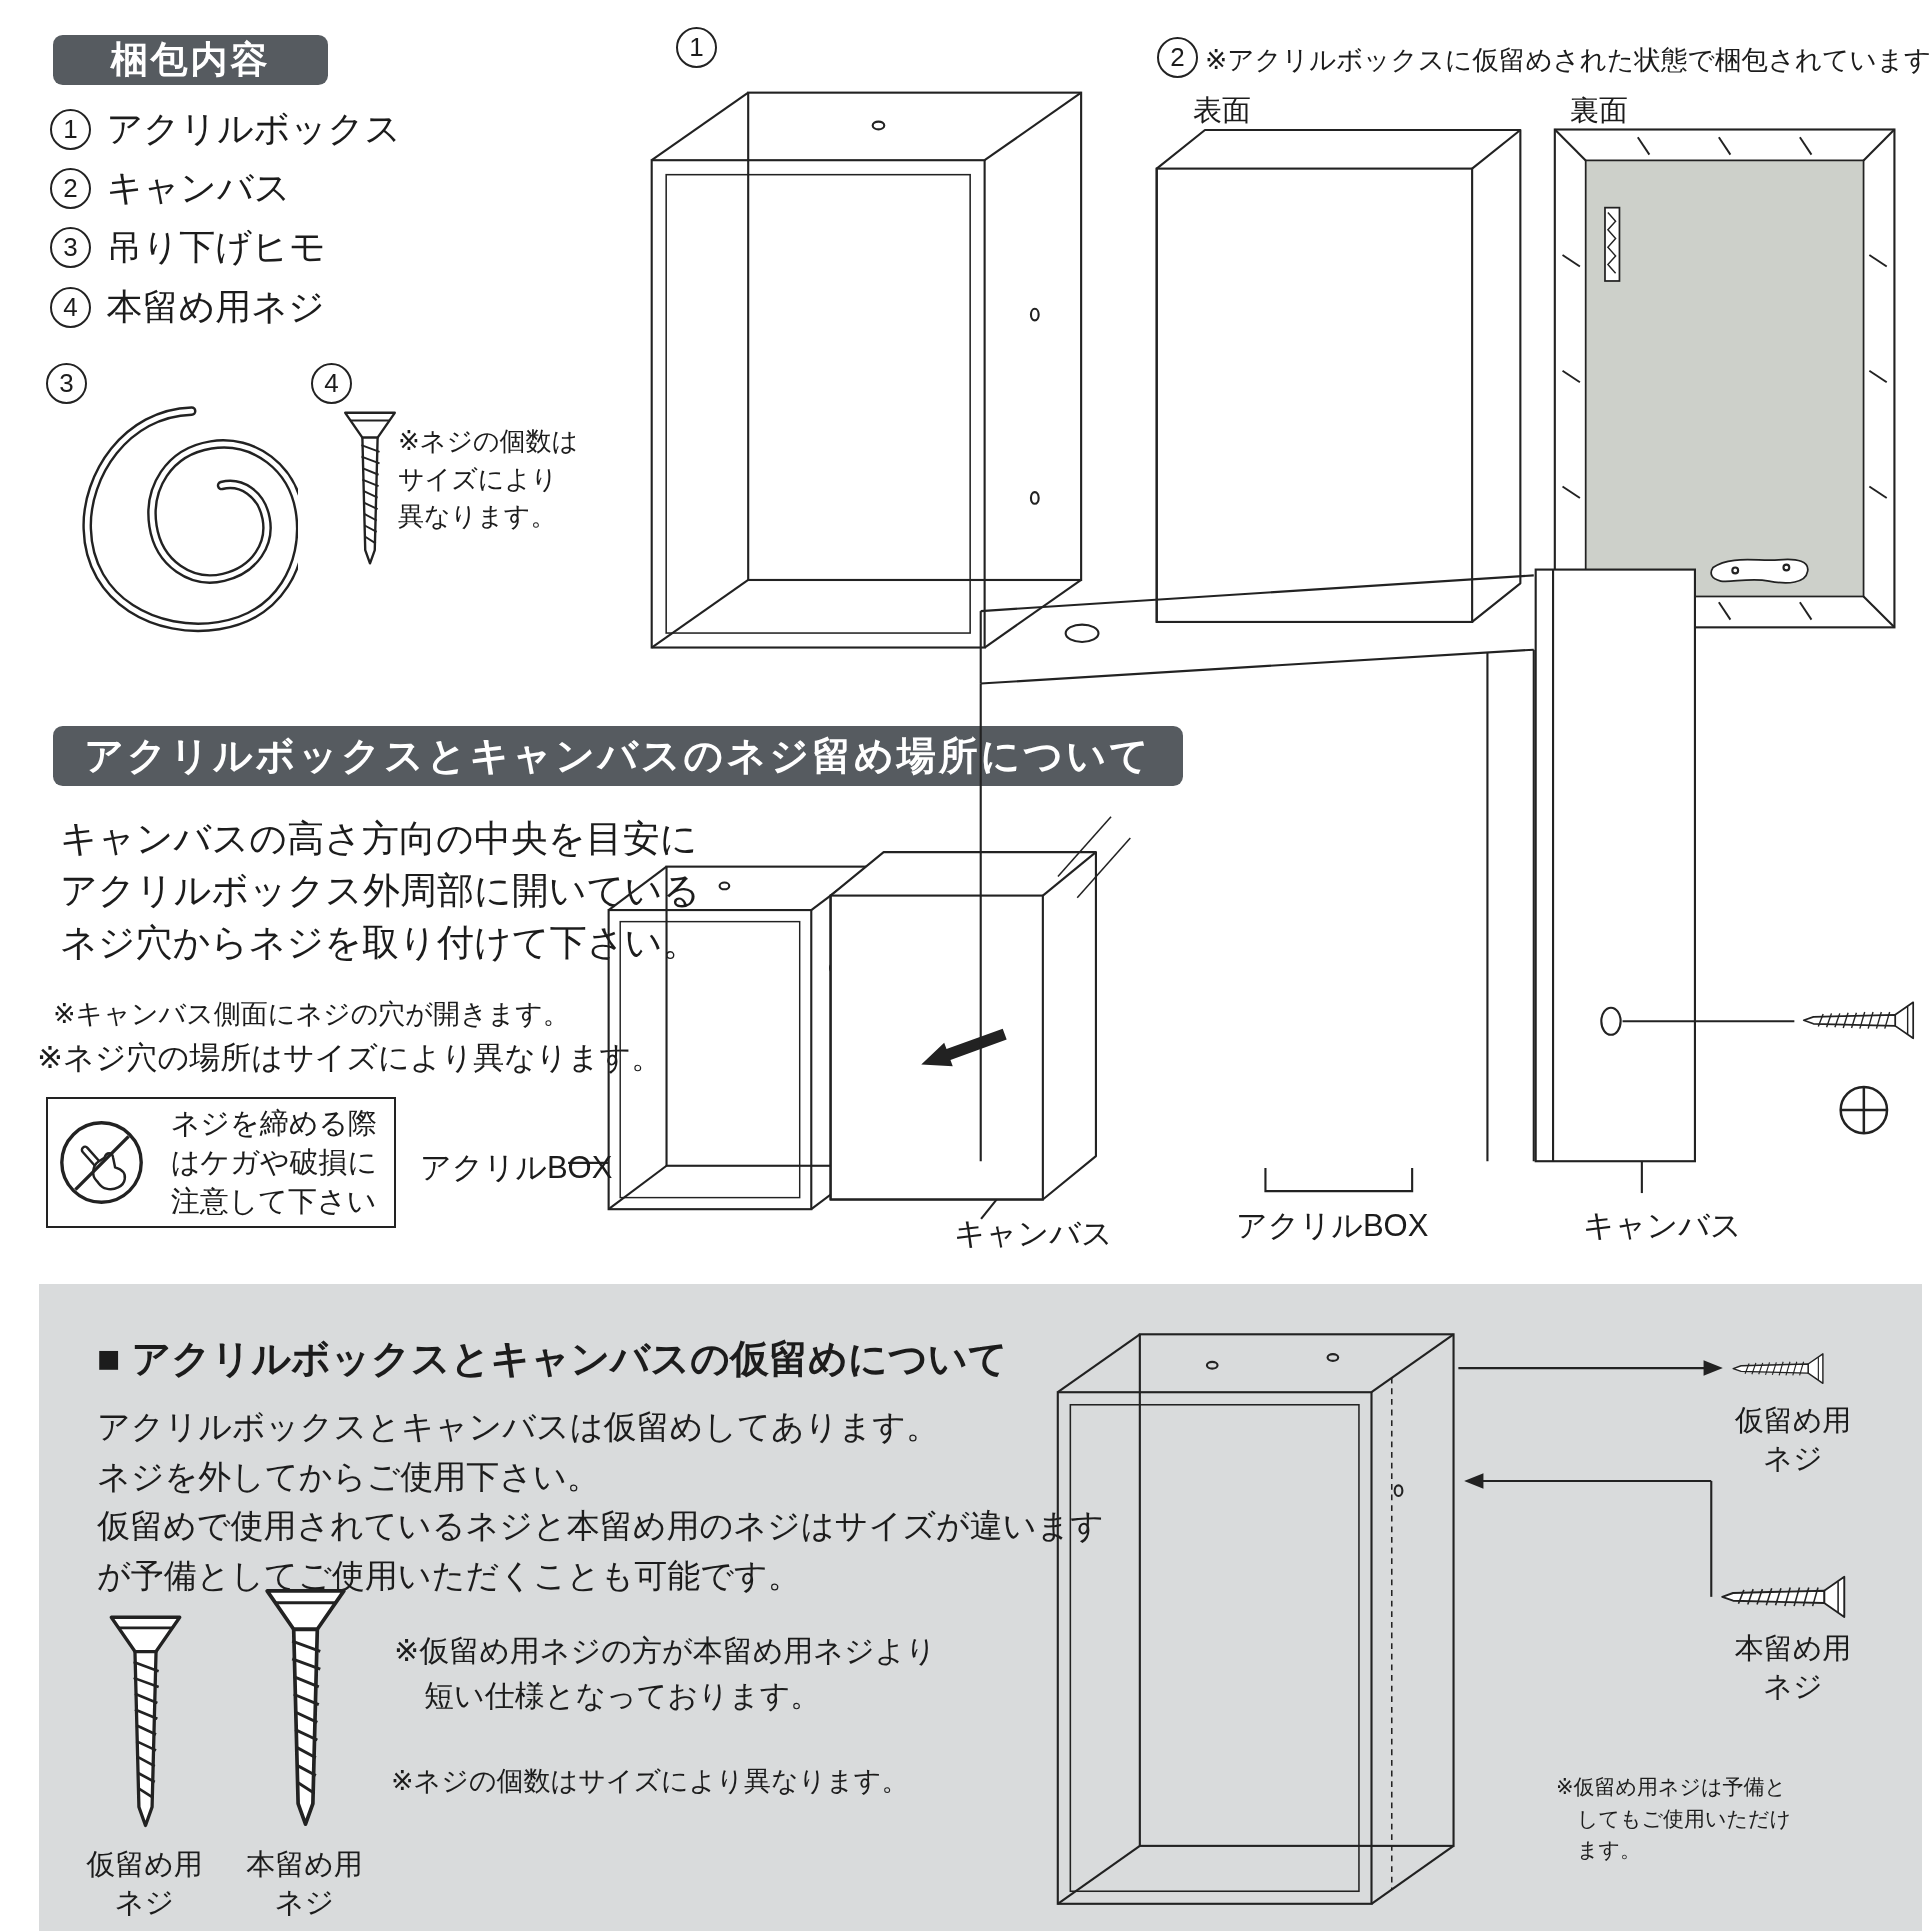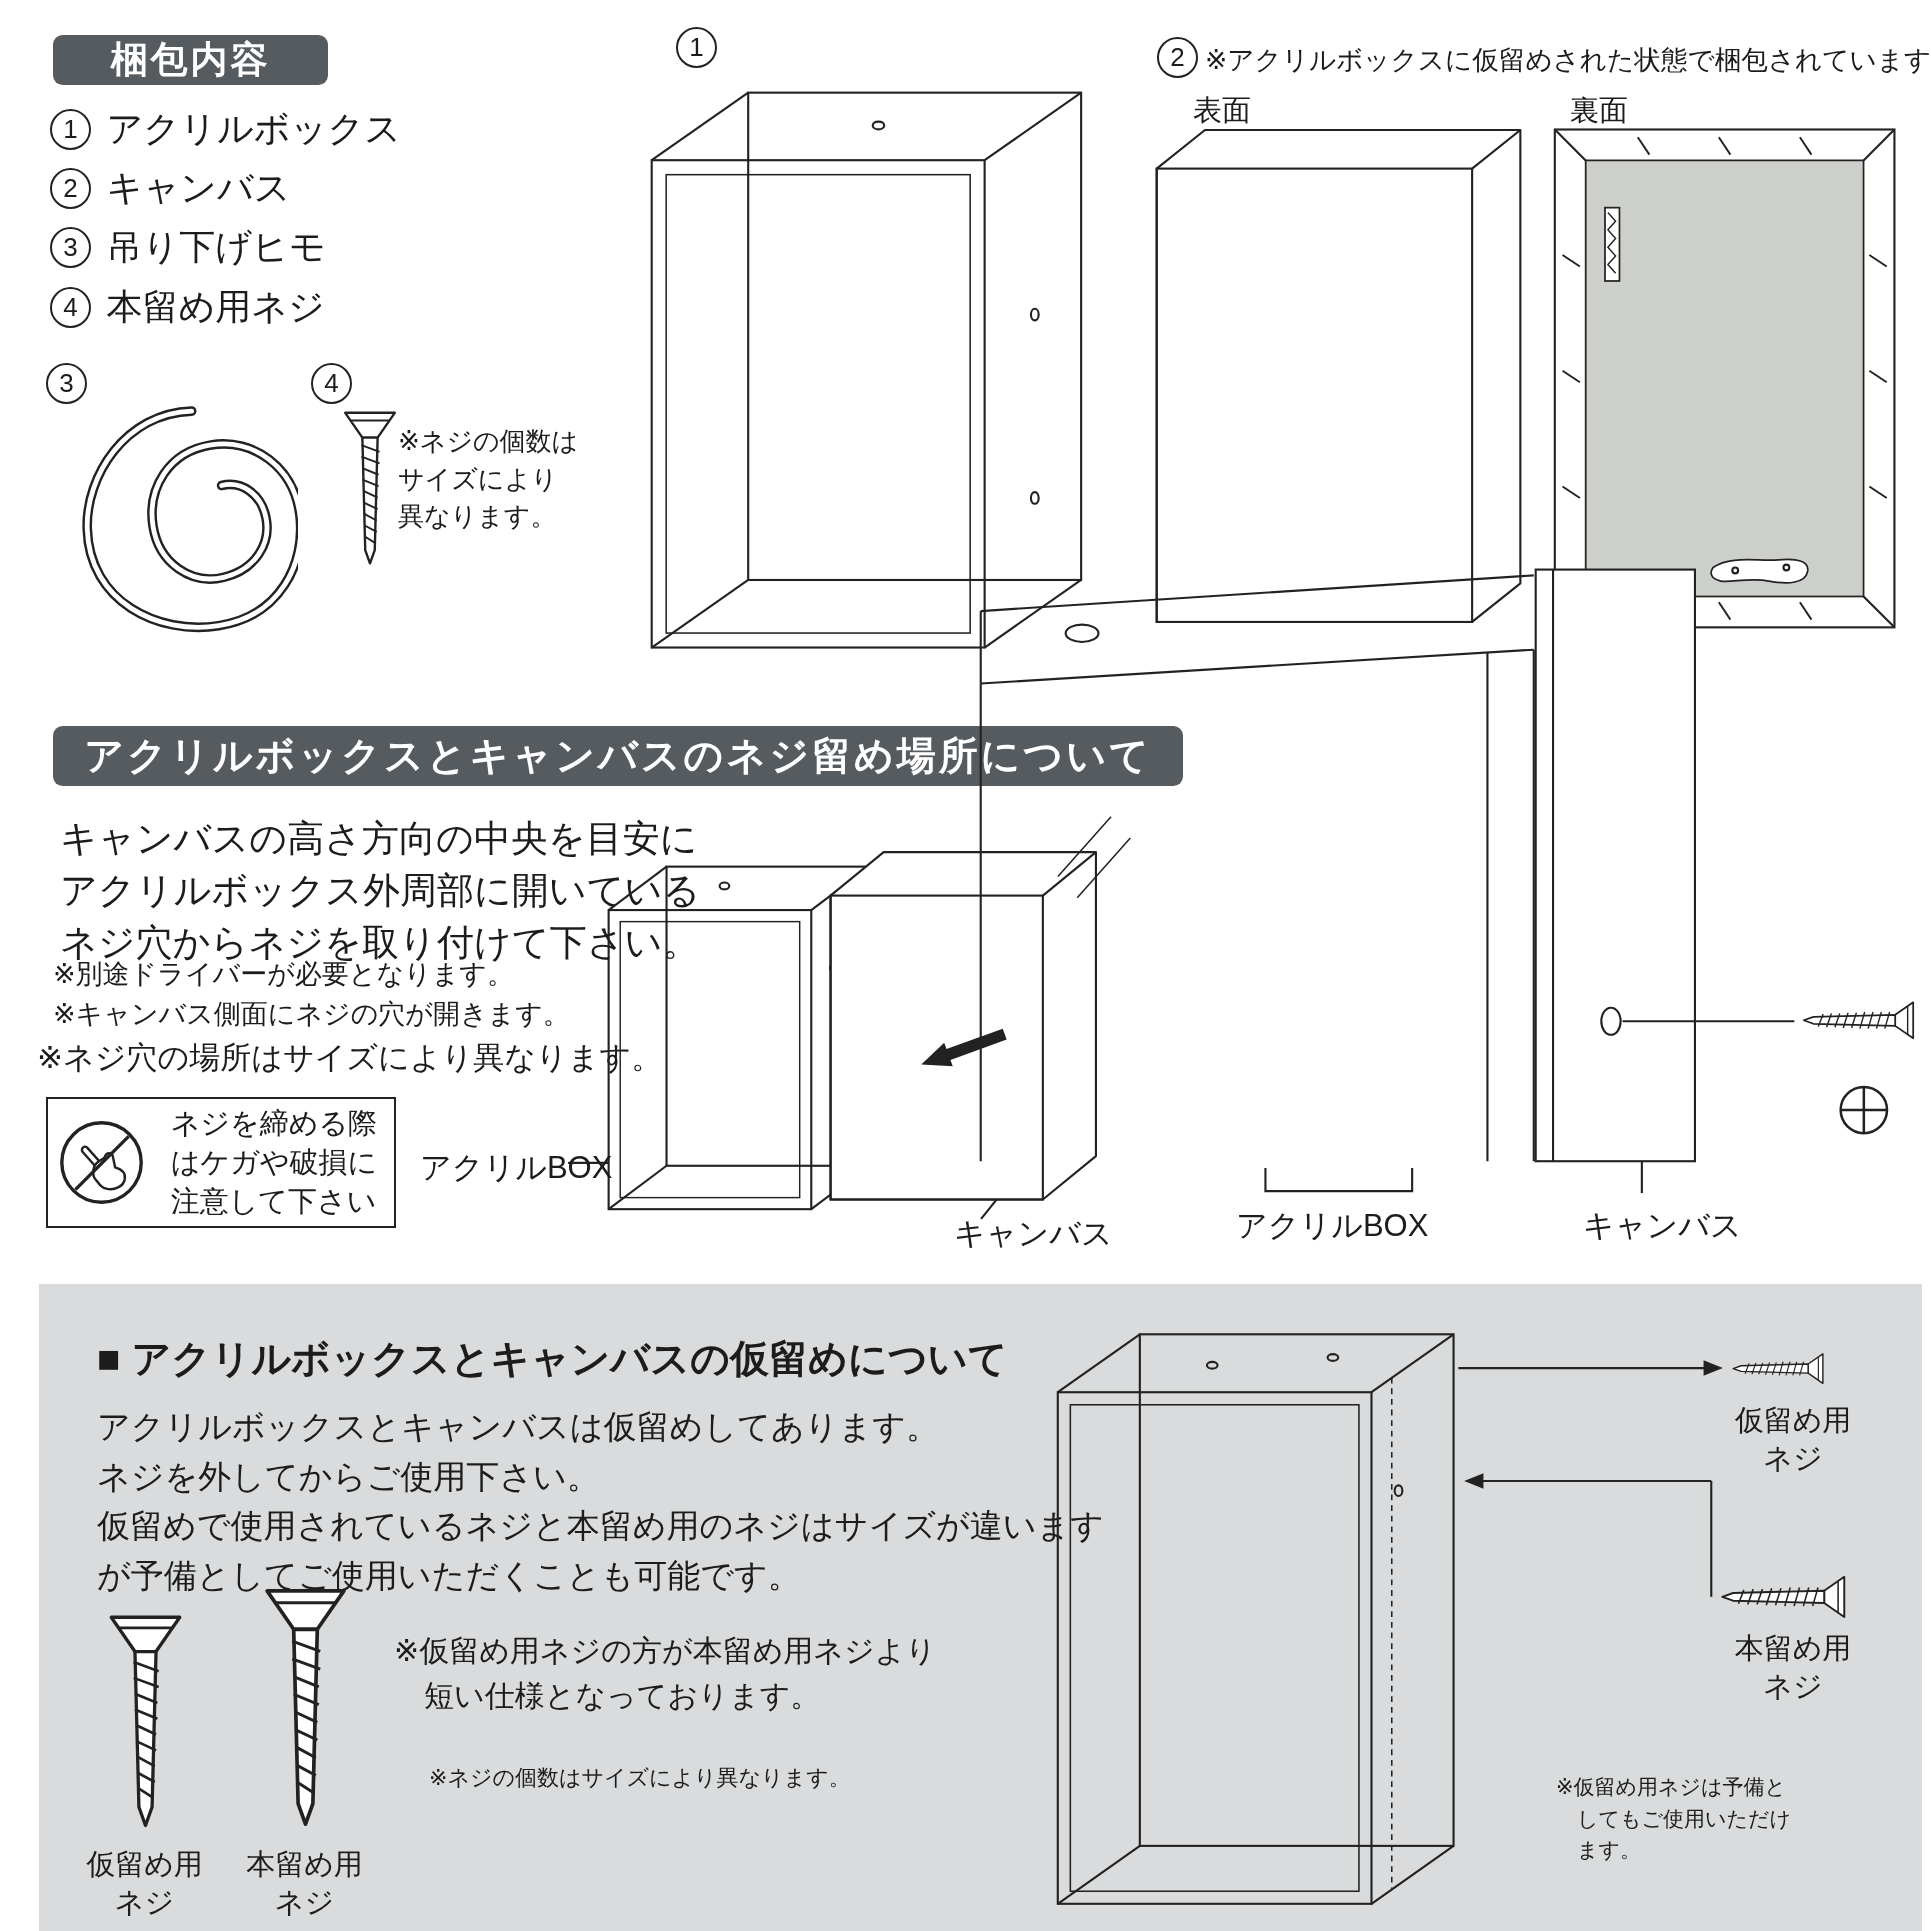--- a/index.html
+++ b/index.html
@@ -142,21 +142,20 @@
     <path d="M172,468 C190,455 220,462 240,460 C260,458 272,462 270,472 C268,484 250,486 230,482 C210,478 190,484 180,482 C170,480 168,474 172,468 Z" fill="#fff" stroke-width="1.8"></path>
     <circle cx="195" cy="471" r="3"></circle>
       <circle cx="248" cy="468" r="3"></circle>
   </svg>
 
   <div class="abs band" style="left:53px;top:726px;width:1130px;height:60px;font-size:39px">アクリルボックスとキャンバスのネジ留め場所について</div>
 
   <div class="abs pre" style="left:60px;top:813px;font-size:37px;line-height:1.4">キャンバスの高さ方向の中央を目安に
 アクリルボックス外周部に開いている
 ネジ穴からネジを取り付けて下さい。</div>
-  <div class="abs" style="left:53px;top:956px;font-size:27px">※別途ドライバーが必要となります。</div>
   <div class="abs" style="left:53px;top:996px;font-size:27px">※キャンバス側面にネジの穴が開きます。</div>
   <div class="abs" style="left:37px;top:1037px;font-size:31px">※ネジ穴の場所はサイズにより異なります。</div>
 
   <div class="abs caution" style="left:46px;top:1097px;width:350px;height:131px">
     <svg width="92" height="92" viewBox="0 0 95 95">
       <circle cx="47" cy="47" r="41" fill="#fff" stroke="#222" stroke-width="3.5"></circle>
       <path d="M30,34 L46,52" stroke="#222" stroke-width="9" stroke-linecap="round"></path>
       <path d="M30,34 L46,52" stroke="#fff" stroke-width="4" stroke-linecap="round"></path>
       <path d="M42,66 C36,60 38,50 44,46 L50,42 C52,36 58,36 59,42 L61,52 C68,54 72,58 71,64 C70,72 60,76 52,74 C46,73 45,69 42,66 Z" fill="#fff" stroke="#222" stroke-width="2.5"></path>
       <line x1="20" y1="75" x2="75" y2="20" stroke="#222" stroke-width="3.5"></line>
@@ -230,21 +229,21 @@
   <svg class="abs" style="left:257px;top:1585px" width="97" height="251" viewBox="0 0 100 260">
     <use href="#screw-v" width="100" height="260"></use>
   </svg>
   <div class="abs pre ctr" style="left:81px;top:1846px;width:127px;font-size:29px;line-height:1.3">仮留め用
 ネジ</div>
   <div class="abs pre ctr" style="left:241px;top:1846px;width:127px;font-size:29px;line-height:1.3">本留め用
 ネジ</div>
 
   <div class="abs pre" style="left:394px;top:1628px;font-size:30px;line-height:1.5">※仮留め用ネジの方が本留め用ネジより
 　短い仕様となっております。</div>
-  <div class="abs pre" style="left:429px;top:1763px;font-size:22px">※ネジの個数はサイズにより異なります。</div>
+  <div class="abs pre" style="left:391px;top:1763px;font-size:27px">※ネジの個数はサイズにより異なります。</div>
 
   <svg class="abs" style="left:1043px;top:1315px" width="879" height="611" viewBox="0 0 910 633" fill="none" stroke="#222" stroke-width="2.2">
     <rect x="100" y="20" width="325" height="530"></rect>
     <rect x="15" y="80" width="325" height="530"></rect>
     <line x1="15" y1="80" x2="100" y2="20"></line>
     <line x1="340" y1="80" x2="425" y2="20"></line>
     <line x1="340" y1="610" x2="425" y2="550"></line>
     <line x1="15" y1="610" x2="100" y2="550"></line>
     <rect x="28" y="93" width="299" height="504" stroke-width="1.6"></rect>
     <line x1="361" y1="65" x2="361" y2="595" stroke-width="1.6" stroke-dasharray="6 5"></line>

